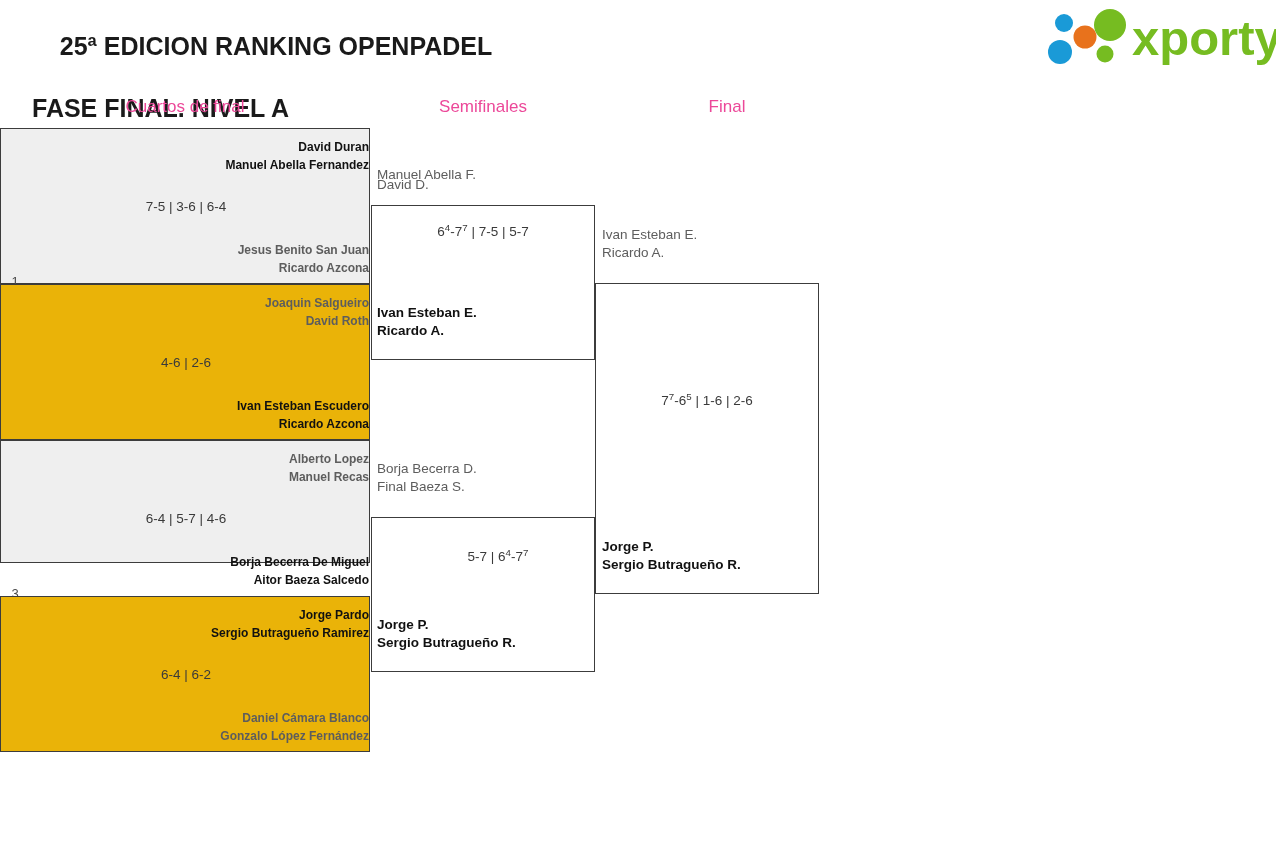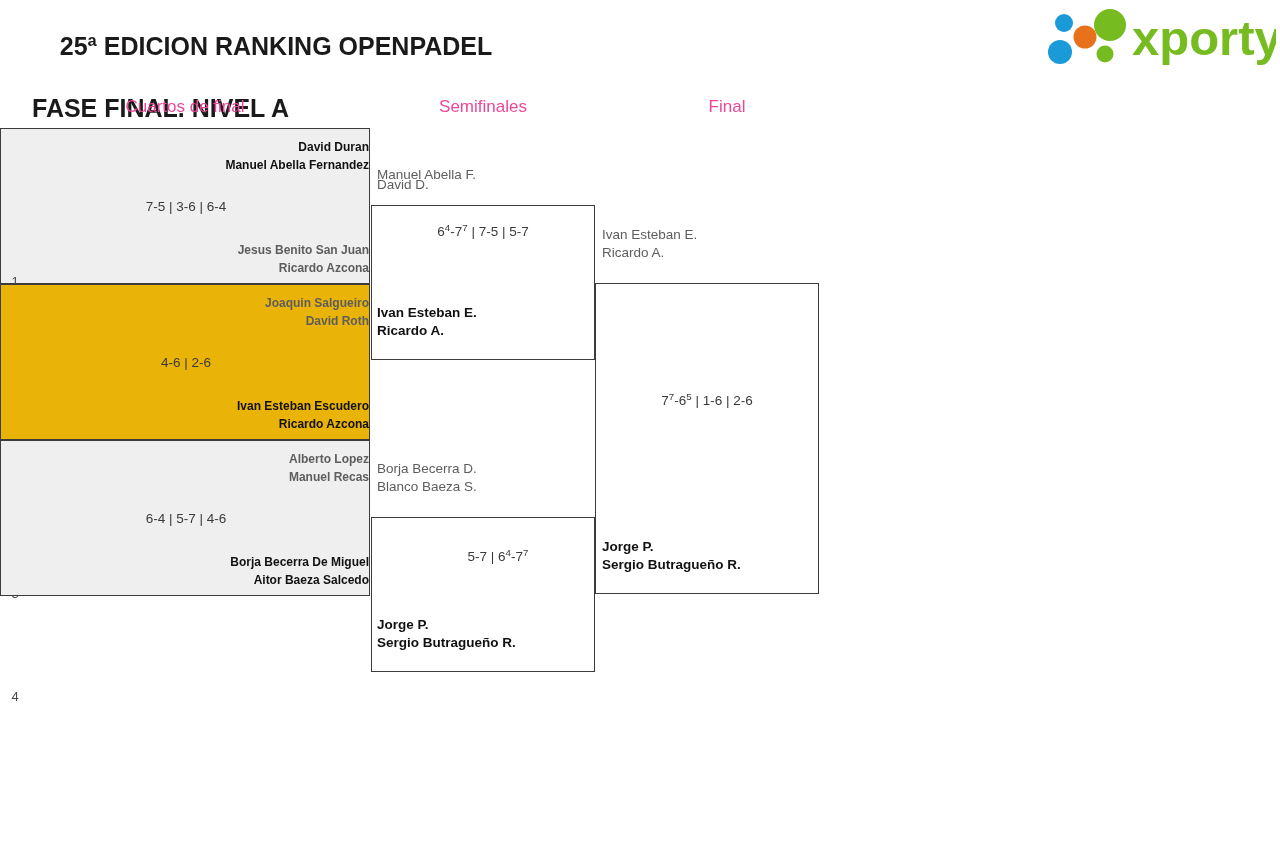--- a/index.html
+++ b/index.html
@@ -104,43 +104,52 @@
   <div class="box qf plain" style="top:284px;height:156px">
     <div class="seed" style="top:301px">3</div>
     <div class="team lose" style="top:9px">Joaquin Salgueiro</div>
     <div class="team lose" style="top:27px">David Roth</div>
     <div class="score" style="top:70px">4-6 | 2-6</div>
     <div class="seed" style="top:404px">4</div>
     <div class="team win" style="top:112px">Ivan Esteban Escudero</div>
     <div class="team win" style="top:130px">Ricardo Azcona</div>
   </div>
 
-  <div class="box qf shaded" style="top:440px;height:156px">
+  <div class="box qf shaded" style="top:440px;height:123px">
 
     <div class="team lose" style="top:9px">Alberto Lopez</div>
     <div class="team lose" style="top:27px">Manuel Recas</div>
     <div class="score" style="top:70px">6-4 | 5-7 | 4-6</div>
 
     <div class="team win" style="top:112px">Borja Becerra De Miguel</div>
     <div class="team win" style="top:130px">Aitor Baeza Salcedo</div>
   </div>
 
+  <div class="box qf plain" style="top:596px;height:156px">
+
+    <div class="team win" style="top:9px">Jorge Pardo</div>
+    <div class="team win" style="top:27px">Sergio Butragueño Ramirez</div>
+    <div class="score" style="top:70px">6-4 | 6-2</div>
+
+    <div class="team lose" style="top:112px">Daniel Cámara Blanco</div>
+    <div class="team lose" style="top:130px">Gonzalo López Fernández</div>
+  </div>
 
   <div class="adv lose" style="left:377px; top:148px; color:#5d5d5d;margin-top:28px;">David D.</div>
   <div class="adv lose" style="left:377px; top:166px; color:#5d5d5d;">Manuel Abella F.</div>
 
   <div class="sfbox" style="left:371px; top:205px; width:224px; height:155px;"></div>
 
   <div class="midscore" id="sf1-score" style="left:371px; top:224px; width:224px;">6<sup>4</sup>-7<sup>7</sup> | 7-5 | 5-7</div>
 
   <div class="adv" style="left:377px; top:304px; color:#111; font-weight:700;">Ivan Esteban E.</div>
   <div class="adv" style="left:377px; top:322px; color:#111; font-weight:700;">Ricardo A.</div>
 
   <div class="adv" style="left:377px; top:460px; color:#5d5d5d;">Borja Becerra D.</div>
-  <div class="adv" style="left:377px; top:478px; color:#5d5d5d;">Blanco Baeza S.</div>
+  <div class="adv" style="left:377px; top:478px; color:#5d5d5d;">Final Baeza S.</div>
 
   <div class="sfbox" style="left:371px; top:517px; width:224px; height:155px;"></div>
 
   <div class="midscore" id="sf2-score" style="left:386px; top:549px; width:224px;">5-7 | 6<sup>4</sup>-7<sup>7</sup></div>
 
   <div class="adv" style="left:377px; top:616px; color:#111; font-weight:700;">Jorge P.</div>
   <div class="adv" style="left:377px; top:634px; color:#111; font-weight:700;">Sergio Butragueño R.</div>
 
   <div class="adv" style="left:602px; top:226px; color:#5d5d5d;">Ivan Esteban E.</div>
   <div class="adv" style="left:602px; top:244px; color:#5d5d5d;">Ricardo A.</div>

